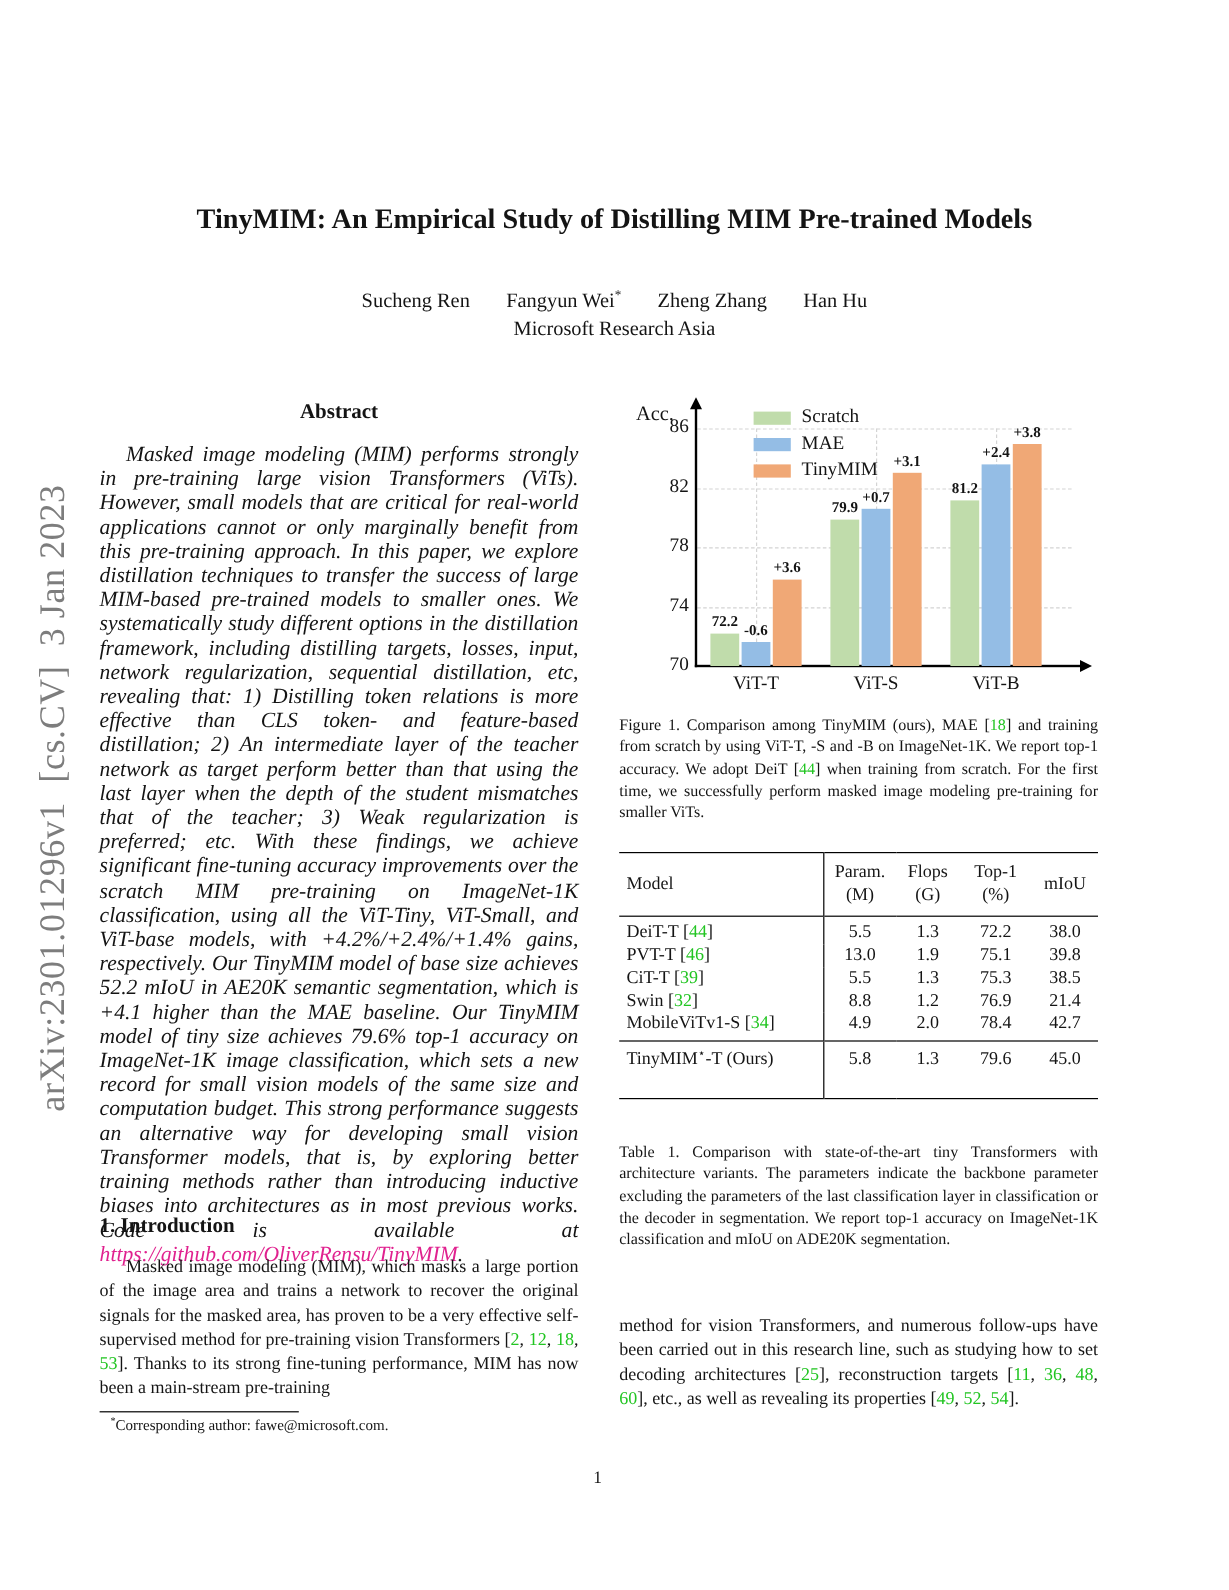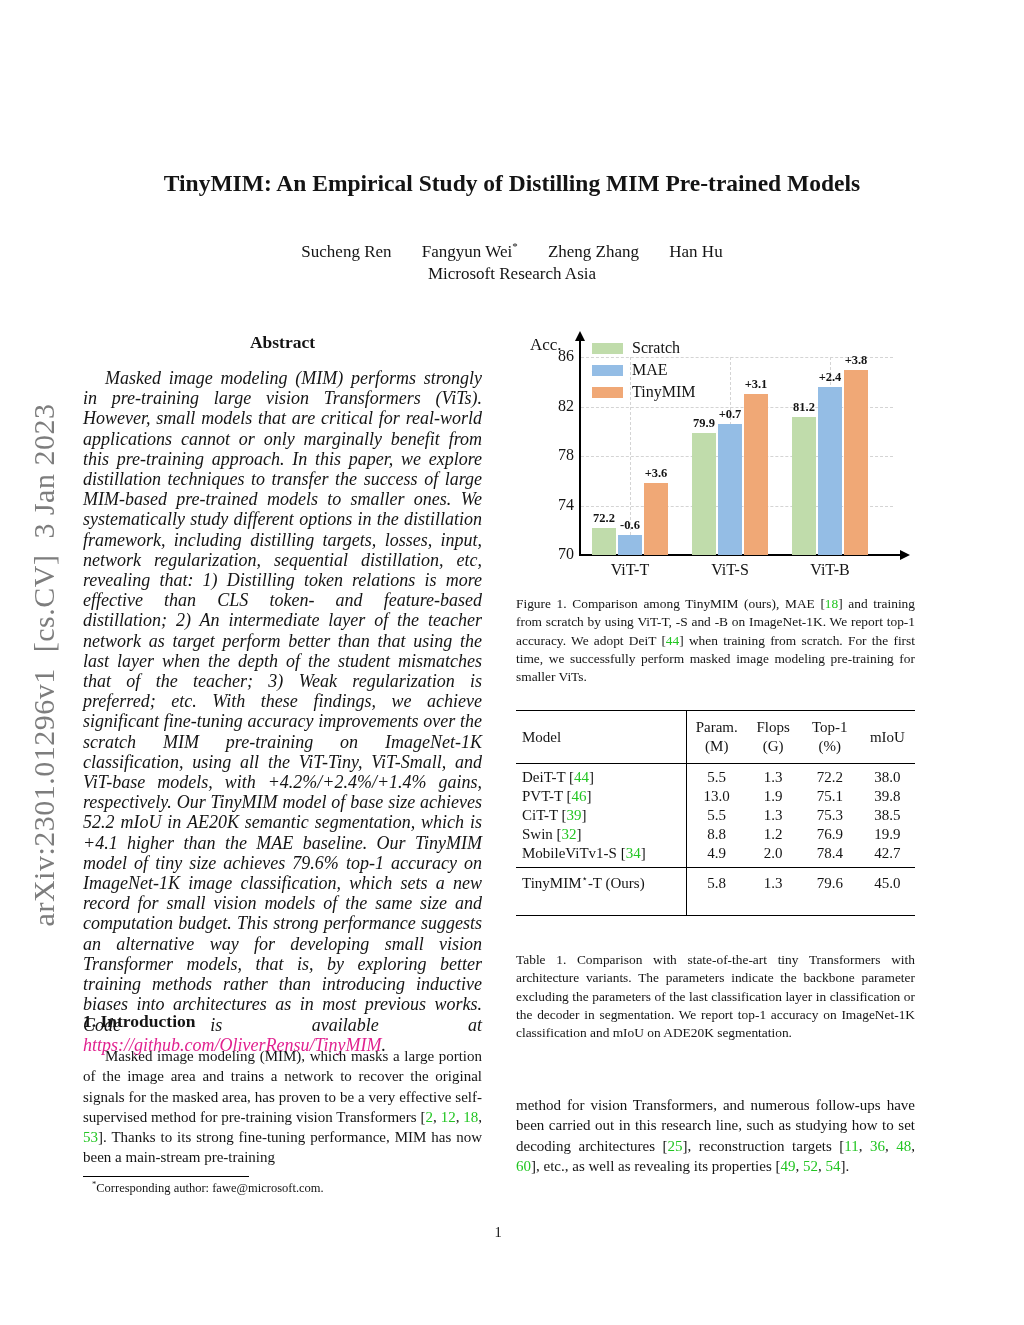--- a/index.html
+++ b/index.html
@@ -49,21 +49,21 @@
   .arrow-up { position:absolute; width:0; height:0; border-left:5px solid transparent; border-right:5px solid transparent; border-bottom:10px solid #000; }
   .arrow-right { position:absolute; width:0; height:0; border-top:5px solid transparent; border-bottom:5px solid transparent; border-left:10px solid #000; }
   .gridline-h { position:absolute; height:0; border-top:1.5px dashed #d4d4d4; }
   .gridline-v { position:absolute; width:0; border-left:1.5px dashed #d4d4d4; }
   .tick-label { position:absolute; width:40px; text-align:right; font-size:16px; }
   .ylabel { position:absolute; font-size:17px; }
   .cat-label { position:absolute; width:90px; text-align:center; font-size:16px; }
   .bar { position:absolute; }
   .bar-label { position:absolute; width:46px; text-align:center; font-size:12.5px; font-weight:bold; }
   #chart-legend { position:absolute; }
-  .legend-item { height:22px; display:flex; align-items:center; }
+  .legend-item { height:22px; display:flex; align-items:center;margin-left:36px; }
   .legend-swatch { display:inline-block; width:31px; height:11px; margin-right:9px; }
   .legend-label { font-size:16px; }
 
   
   #table1 table { width:100%; border-collapse:collapse; font-size:15px;
     border-top:1.6px solid #000; border-bottom:1.6px solid #000; }
   #table1 th, #table1 td { padding:1px 2px; text-align:center; font-weight:normal; vertical-align:middle; }
   #table1 th:first-child, #table1 td:first-child { text-align:left; padding-left:6px; border-right:1px solid #000; }
   #table1 thead tr { border-bottom:1.1px solid #000; }
   #table1 thead th { padding-top:7px; padding-bottom:7px; line-height:19px; }
@@ -210,21 +210,21 @@
             <td>5.5</td>
             <td>1.3</td>
             <td>75.3</td>
             <td>38.5</td>
           </tr>
           <tr>
             <td><span>Swin [</span><span class="seg-cite">32</span><span>]</span></td>
             <td>8.8</td>
             <td>1.2</td>
             <td>76.9</td>
-            <td>19.9</td>
+            <td>21.4</td>
           </tr>
           <tr>
             <td><span>MobileViTv1-S [</span><span class="seg-cite">34</span><span>]</span></td>
             <td>4.9</td>
             <td>2.0</td>
             <td>78.4</td>
             <td>42.7</td>
           </tr>
         </tbody>
       <tbody id="table-final">

